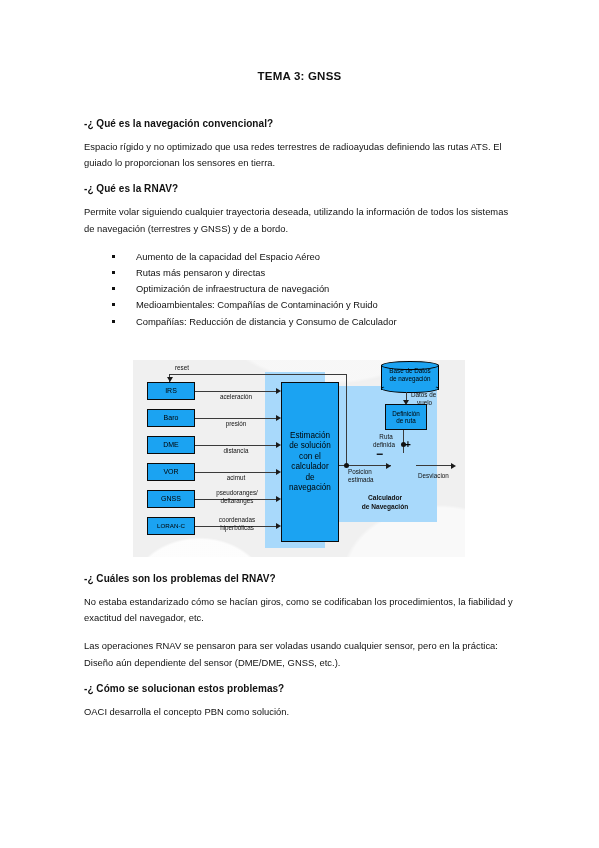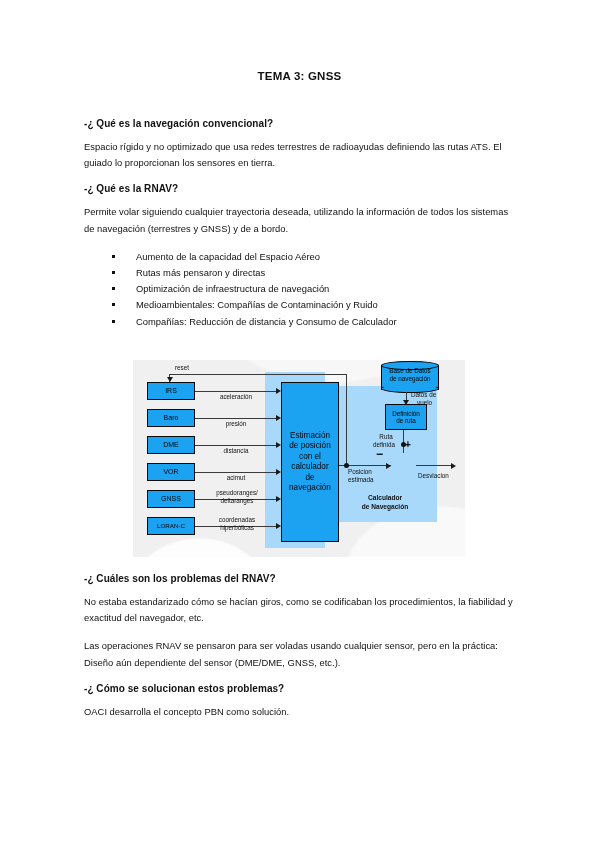--- a/index.html
+++ b/index.html
@@ -294,21 +294,21 @@
 
     <div class="flabel" style="left:68px; top:129px; width:72px;">pseudoranges/</div>
     <div class="flabel" style="left:68px; top:137px; width:72px;">deltaranges</div>
 
     <div class="flabel" style="left:68px; top:156px; width:72px;">coordenadas</div>
     <div class="flabel" style="left:68px; top:164px; width:72px;">hiperbólicas</div>
 
     <div class="nbox box-est">
       <div>
         <div>Estimación</div>
-        <div>de posición</div>
+        <div>de solución</div>
         <div>con el</div>
         <div>calculador</div>
         <div>de</div>
         <div>navegación</div>
       </div>
     </div>
 
     <div class="db">
       <div class="db-body"></div>
       <div class="db-bot"></div>

